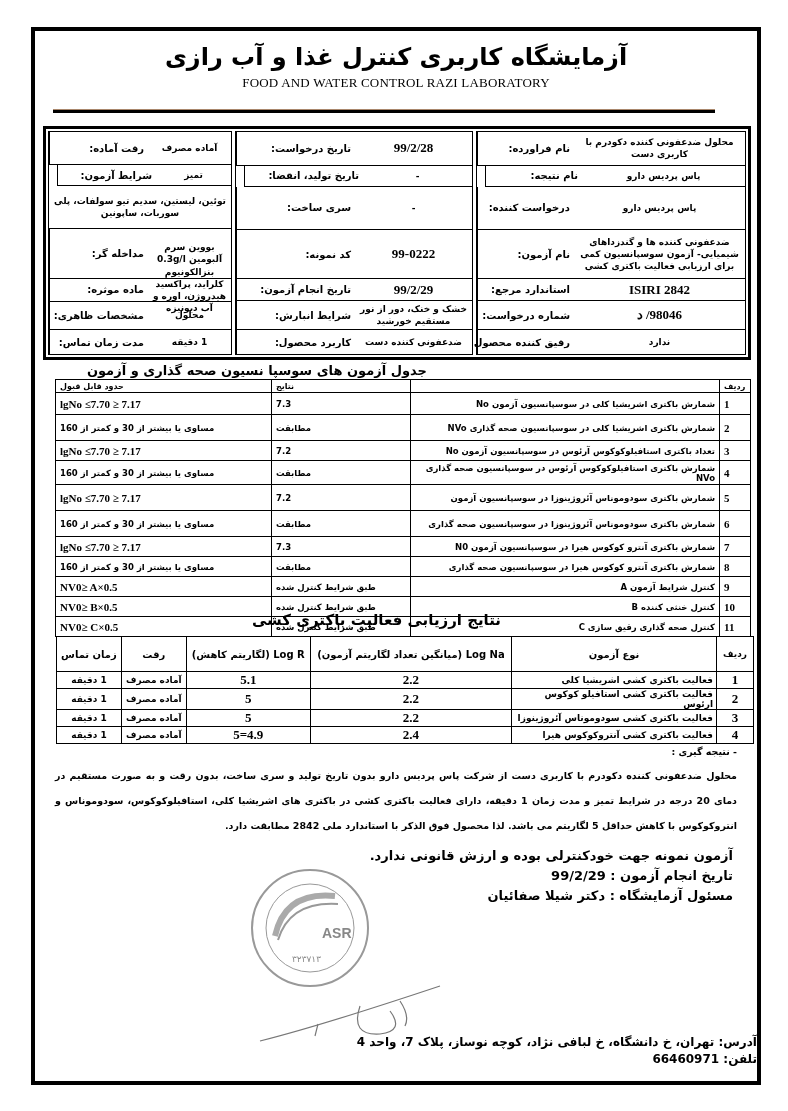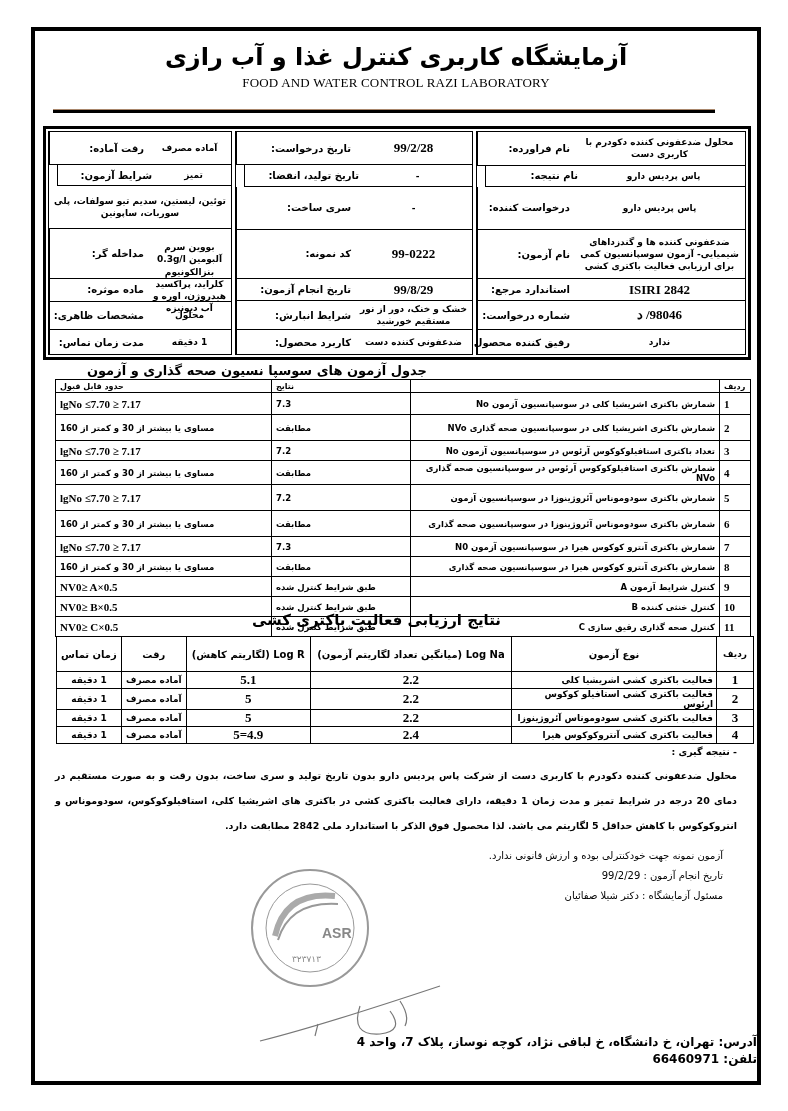--- a/index.html
+++ b/index.html
@@ -13,21 +13,21 @@
             font-family:"Liberation Serif", serif; font-size:13px; letter-spacing:0.2px; }
   .rule { position:absolute; left:18px; width:662px; top:78px; height:3px;
           background:#000; border-top:1px solid #a9876c; }
 
   
   .info { position:absolute; left:8px; top:95px; width:708px; height:234px;
           border:3px solid #000; padding:2px; box-sizing:border-box; }
   .info-inner { display:flex; flex-direction:row-reverse; width:100%; height:100%; gap:3px; }
   .info-col { flex:1; border:1px solid #000; display:flex; flex-direction:column; }
   .info-col.c1 { flex:0 0 268px; }
-  .info-col.c2 { flex:0 0 236px;justify-content:flex-end; }
+  .info-col.c2 { flex:0 0 236px; }
   .info-col.c3 { flex:1; }
   .irow { display:flex; flex-direction:row-reverse; border-bottom:1px solid #000; direction:rtl; }
   .irow:last-child { border-bottom:none; }
   .ilabel { flex:0 0 auto; border-left:1px solid #000; display:flex; align-items:center;
             padding:0 4px; font-size:10px; font-weight:bold; white-space:nowrap; }
   .c1 .ilabel { width:88px; }
   .c2 .ilabel { width:110px; }
   .c3 .ilabel { width:90px; }
   .ival { flex:1; display:flex; align-items:center; justify-content:center; text-align:center;
           font-size:9px; font-weight:bold; line-height:12px; padding:0 3px; }
@@ -52,21 +52,21 @@
   .t2 td { border:1px solid #000; text-align:center; font-size:9px; font-weight:bold; padding:0 3px; }
   .t2 tr.h td { height:34px; font-size:10px; }
   .t2 tr.d td { height:13px; }
   .t2 td.num { font-family:"Liberation Serif", serif; font-size:13px; width:30px; }
   .t2 td.type { text-align:right; width:198px; }
   .t2 td.v { font-family:"Liberation Serif", serif; font-size:13px; }
 
   .concl { position:absolute; right:20px; left:20px; top:715px; direction:rtl; font-size:9.5px; font-weight:bold; }
   .concl .ct { margin:0 0 6px 0; }
   .concl p { margin:0; line-height:25px; text-align:justify; }
-  .notes { position:absolute; right:34px; top:815px; direction:rtl; font-size:10px; font-weight:normal; line-height:20px; }
+  .notes { position:absolute; right:24px; top:815px; direction:rtl; font-size:13px; font-weight:bold; line-height:20px; }
   .stamp { position:absolute; left:205px; top:835px; width:205px; height:190px; }
   .addr { position:absolute; left:0; right:0; top:1003px; text-align:right; direction:rtl;
           font-size:12px; font-weight:bold; line-height:17px; }
 </style>
 </head>
 <body>
 
 <div class="frame">
   <div class="hdr-fa">آزمایشگاه کاربری کنترل غذا و آب رازی</div>
   <div class="hdr-en">FOOD AND WATER CONTROL RAZI LABORATORY</div>
@@ -116,21 +116,21 @@
         <div class="irow r3">
             <div class="ilabel">سری ساخت:</div>
             <div class="ival">-</div>
           </div>
         <div class="irow r4">
             <div class="ilabel">کد نمونه:</div>
             <div class="ival big">99-0222</div>
           </div>
         <div class="irow r5">
             <div class="ilabel">تاریخ انجام آزمون:</div>
-            <div class="ival big">99/8/29</div>
+            <div class="ival big">99/2/29</div>
           </div>
         <div class="irow r6">
             <div class="ilabel">شرایط انبارش:</div>
             <div class="ival">خشک و خنک، دور از نور مستقیم خورشید</div>
           </div>
         <div class="irow r7">
             <div class="ilabel">کاربرد محصول:</div>
             <div class="ival">ضدعفونی کننده دست</div>
           </div>
       </div>

